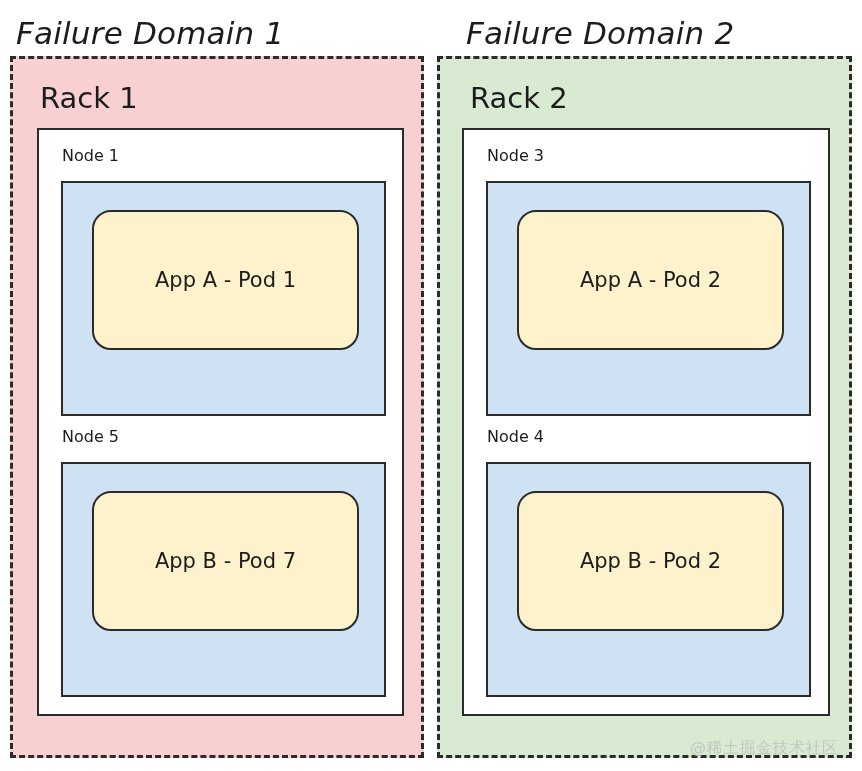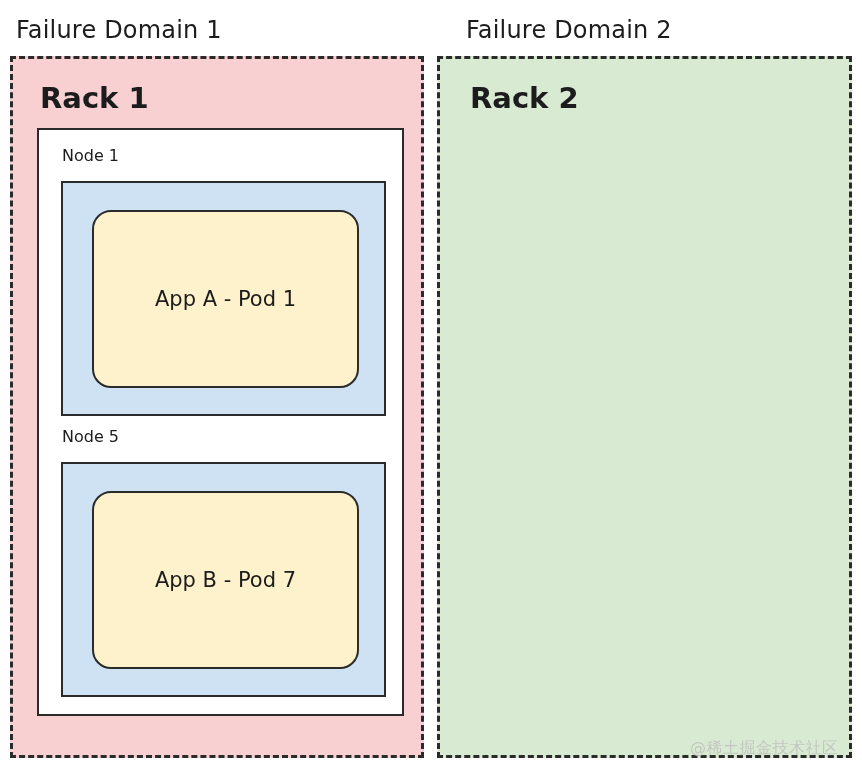--- a/index.html
+++ b/index.html
@@ -19,25 +19,26 @@
   #canvas {
     position: relative;
     width: 862px;
     height: 771px;
     background: #ffffff;
   }
 
   
   .domain-title {
     position: absolute;
-    font-size: 24px;
+    font-size: 31px;
     line-height: 1;
     letter-spacing: 0.2px;
     color: #1c1c1c;
     white-space: nowrap;
+    font-style: italic;
   }
   #domain-title-1 { left: 16px;  top: 18px; }
   #domain-title-2 { left: 466px; top: 18px; }
 
   
   .domain-box {
     position: absolute;
     box-sizing: border-box;
     border: 3px dashed #2b2b2b;
     top: 56px;
@@ -54,21 +55,20 @@
     background: #d9ead3;
   }
 
   
   .rack-title {
     position: absolute;
     font-size: 29px;
     line-height: 1;
     color: #1c1c1c;
     white-space: nowrap;
-    font-weight: bold;
   }
   #rack-title-1 { left: 40px;  top: 84px; }
   #rack-title-2 { left: 470px; top: 84px; }
 
   
   .rack-box {
     position: absolute;
     box-sizing: border-box;
     background: #ffffff;
     border: 2px solid #2b2b2b;
@@ -109,21 +109,21 @@
     border: 2px solid #2b2b2b;
   }
 
   
   .pod-box {
     position: absolute;
     box-sizing: border-box;
     left: 29px;
     top: 27px;
     width: 267px;
-    height: 178px;
+    height: 140px;
     background: #fdf2cc;
     border: 2px solid #2b2b2b;
     border-radius: 19px;
     display: flex;
     align-items: center;
     justify-content: center;
   }
   .pod-label {
     font-size: 21px;
     line-height: 1;
@@ -176,16 +176,37 @@
     </div>
 
   </div>
 
   <div id="domain-title-2" class="domain-title">Failure Domain 2</div>
 
   <div id="domain-box-2" class="domain-box"></div>
 
   <div id="rack-title-2" class="rack-title">Rack 2</div>
 
+  <div id="rack-box-2" class="rack-box">
+
+    <div class="node-group top">
+      <div class="node-label">Node 3</div>
+      <div class="node-box">
+        <div class="pod-box">
+          <span class="pod-label">App A - Pod 2</span>
+        </div>
+      </div>
+    </div>
+
+    <div class="node-group bottom">
+      <div class="node-label">Node 4</div>
+      <div class="node-box">
+        <div class="pod-box">
+          <span class="pod-label">App B - Pod 2</span>
+        </div>
+      </div>
+    </div>
+
+  </div>
 
   <div id="watermark">@稀土掘金技术社区</div>
 
 </div>
 
 </body></html>

